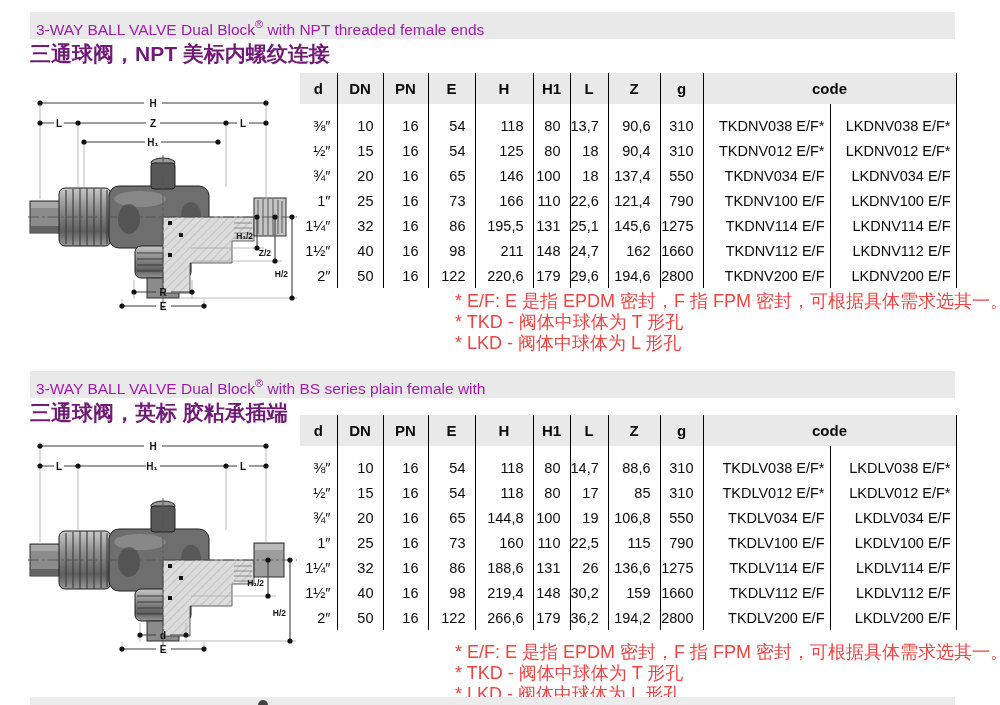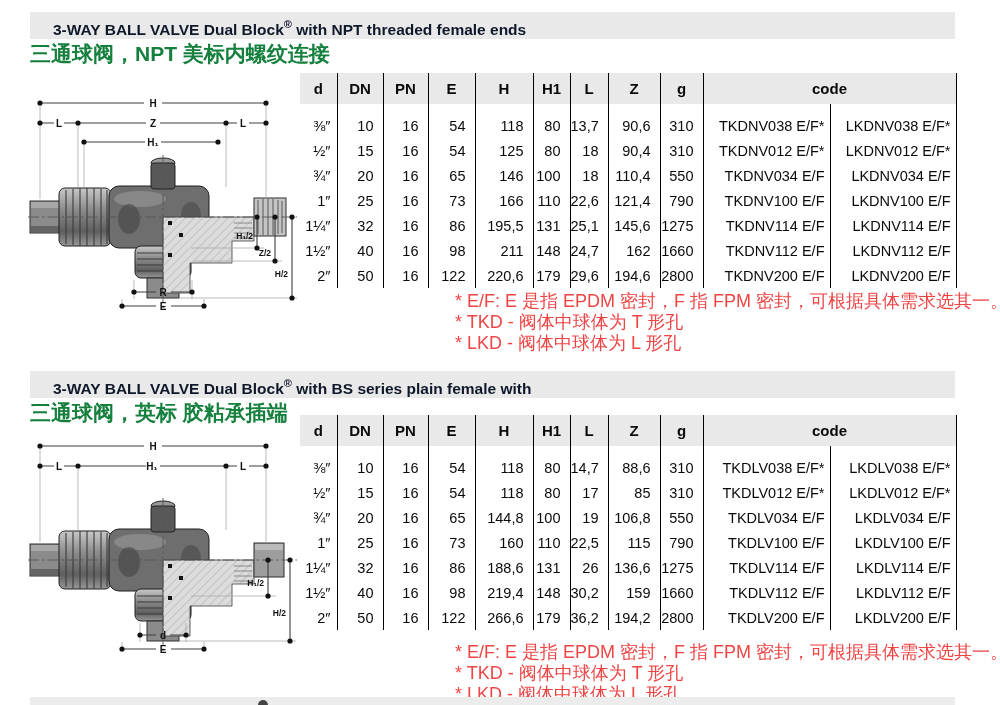--- a/index.html
+++ b/index.html
@@ -4,27 +4,27 @@
 <style>
   * { margin:0; padding:0; box-sizing:border-box; }
   html,body { background:#fff; }
   .page {
     position:relative; width:1000px; height:705px; background:#ffffff;
     font-family:"Liberation Sans","DejaVu Sans",sans-serif; color:#111;
     overflow:hidden;
   }
   .bar {
     position:absolute; left:30px; width:925px; height:27px;
-    background:#e9e9e9; line-height:27px; padding-left:23px;
-    font-size:15.5px; color:#0f172a; white-space:nowrap;font-weight:bold;
+    background:#e9e9e9; line-height:27px; padding-left:6px;
+    font-size:15.5px; color:#a21caf; white-space:nowrap;
   }
   .bar sup { font-size:11px; position:relative; top:-1px; }
   .zh {
     position:absolute; left:30px; font-size:21px; font-weight:bold;
-    color:#15803d; white-space:nowrap;
+    color:#701a75; white-space:nowrap;
   }
   table.spec {
     position:absolute; left:300px; width:656px;
     border-collapse:collapse; table-layout:fixed;
     font-size:14.5px; color:#0a0a0a;
   }
   table.spec th {
     background:#e9e9e9; font-weight:bold; font-size:15px; text-align:center;
     height:31px; border-right:1.6px solid #000; padding:0; overflow:visible;
   }
@@ -217,21 +217,21 @@
           <td class="c10">LKDNV012 E/F*</td>
         </tr>
         <tr>
           <td class="c0">¾″</td>
           <td class="c1">20</td>
           <td class="c2">16</td>
           <td class="c3">65</td>
           <td class="c4">146</td>
           <td class="c5">100</td>
           <td class="c6">18</td>
-          <td class="c7">110,4</td>
+          <td class="c7">137,4</td>
           <td class="c8">550</td>
           <td class="c9">TKDNV034 E/F</td>
           <td class="c10">LKDNV034 E/F</td>
         </tr>
         <tr>
           <td class="c0">1″</td>
           <td class="c1">25</td>
           <td class="c2">16</td>
           <td class="c3">73</td>
           <td class="c4">166</td>

